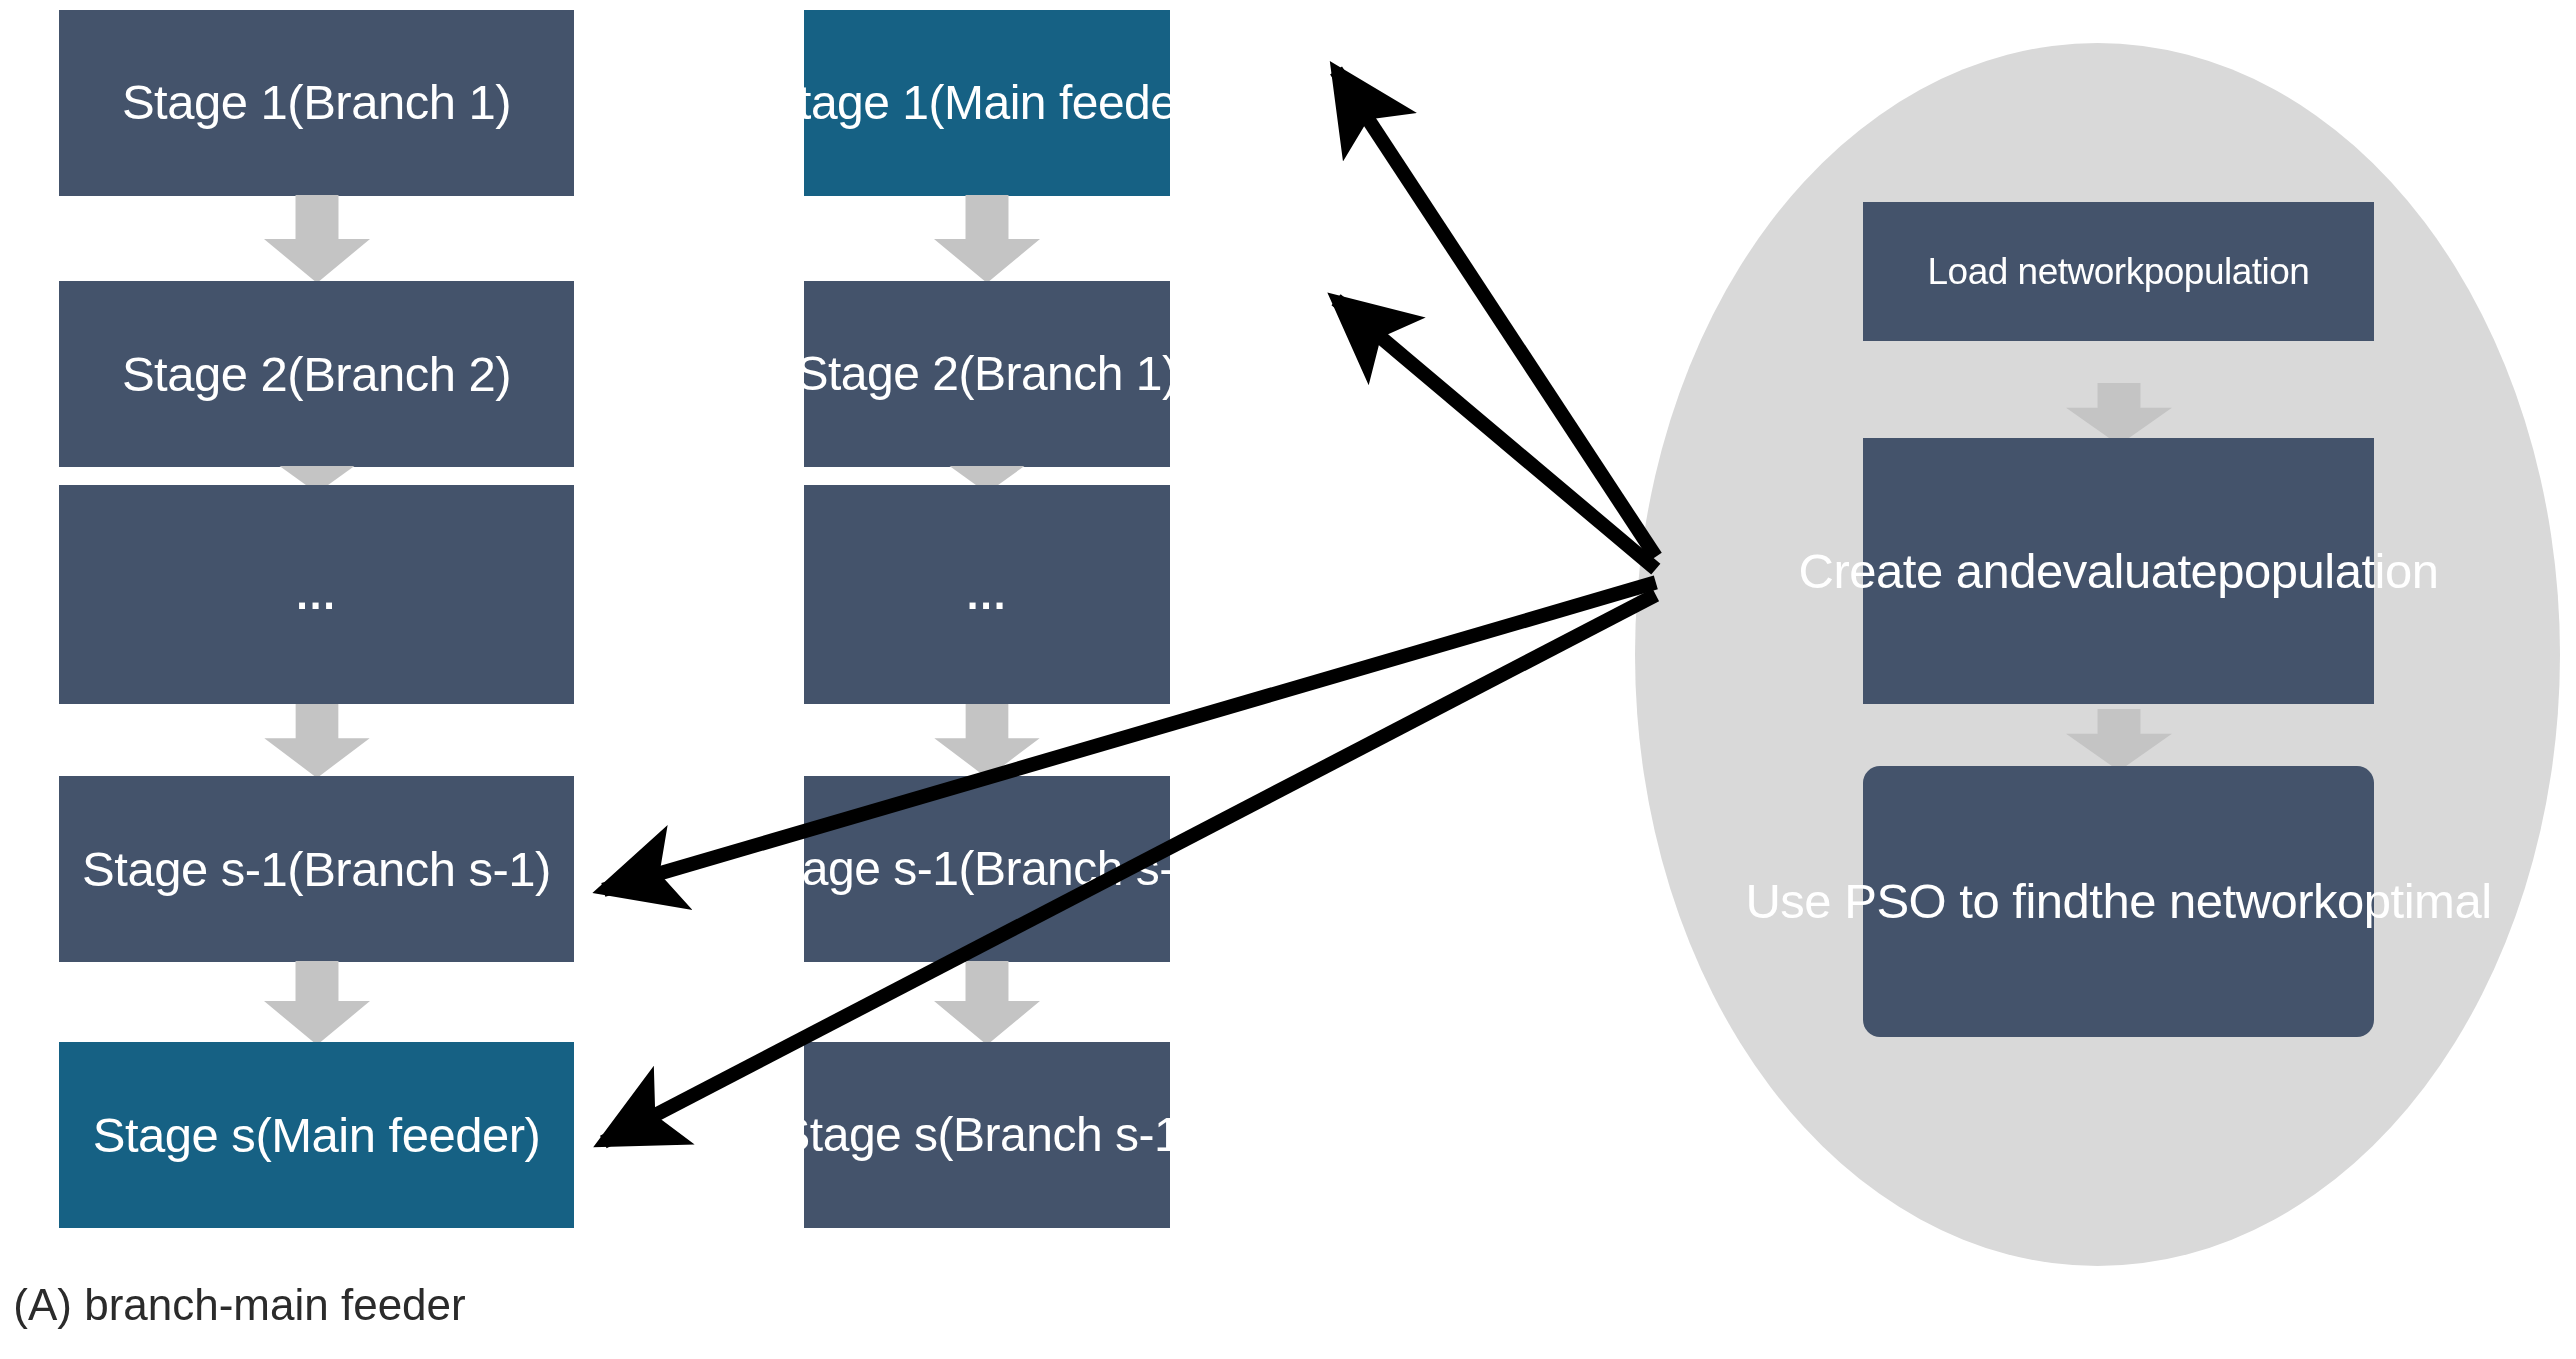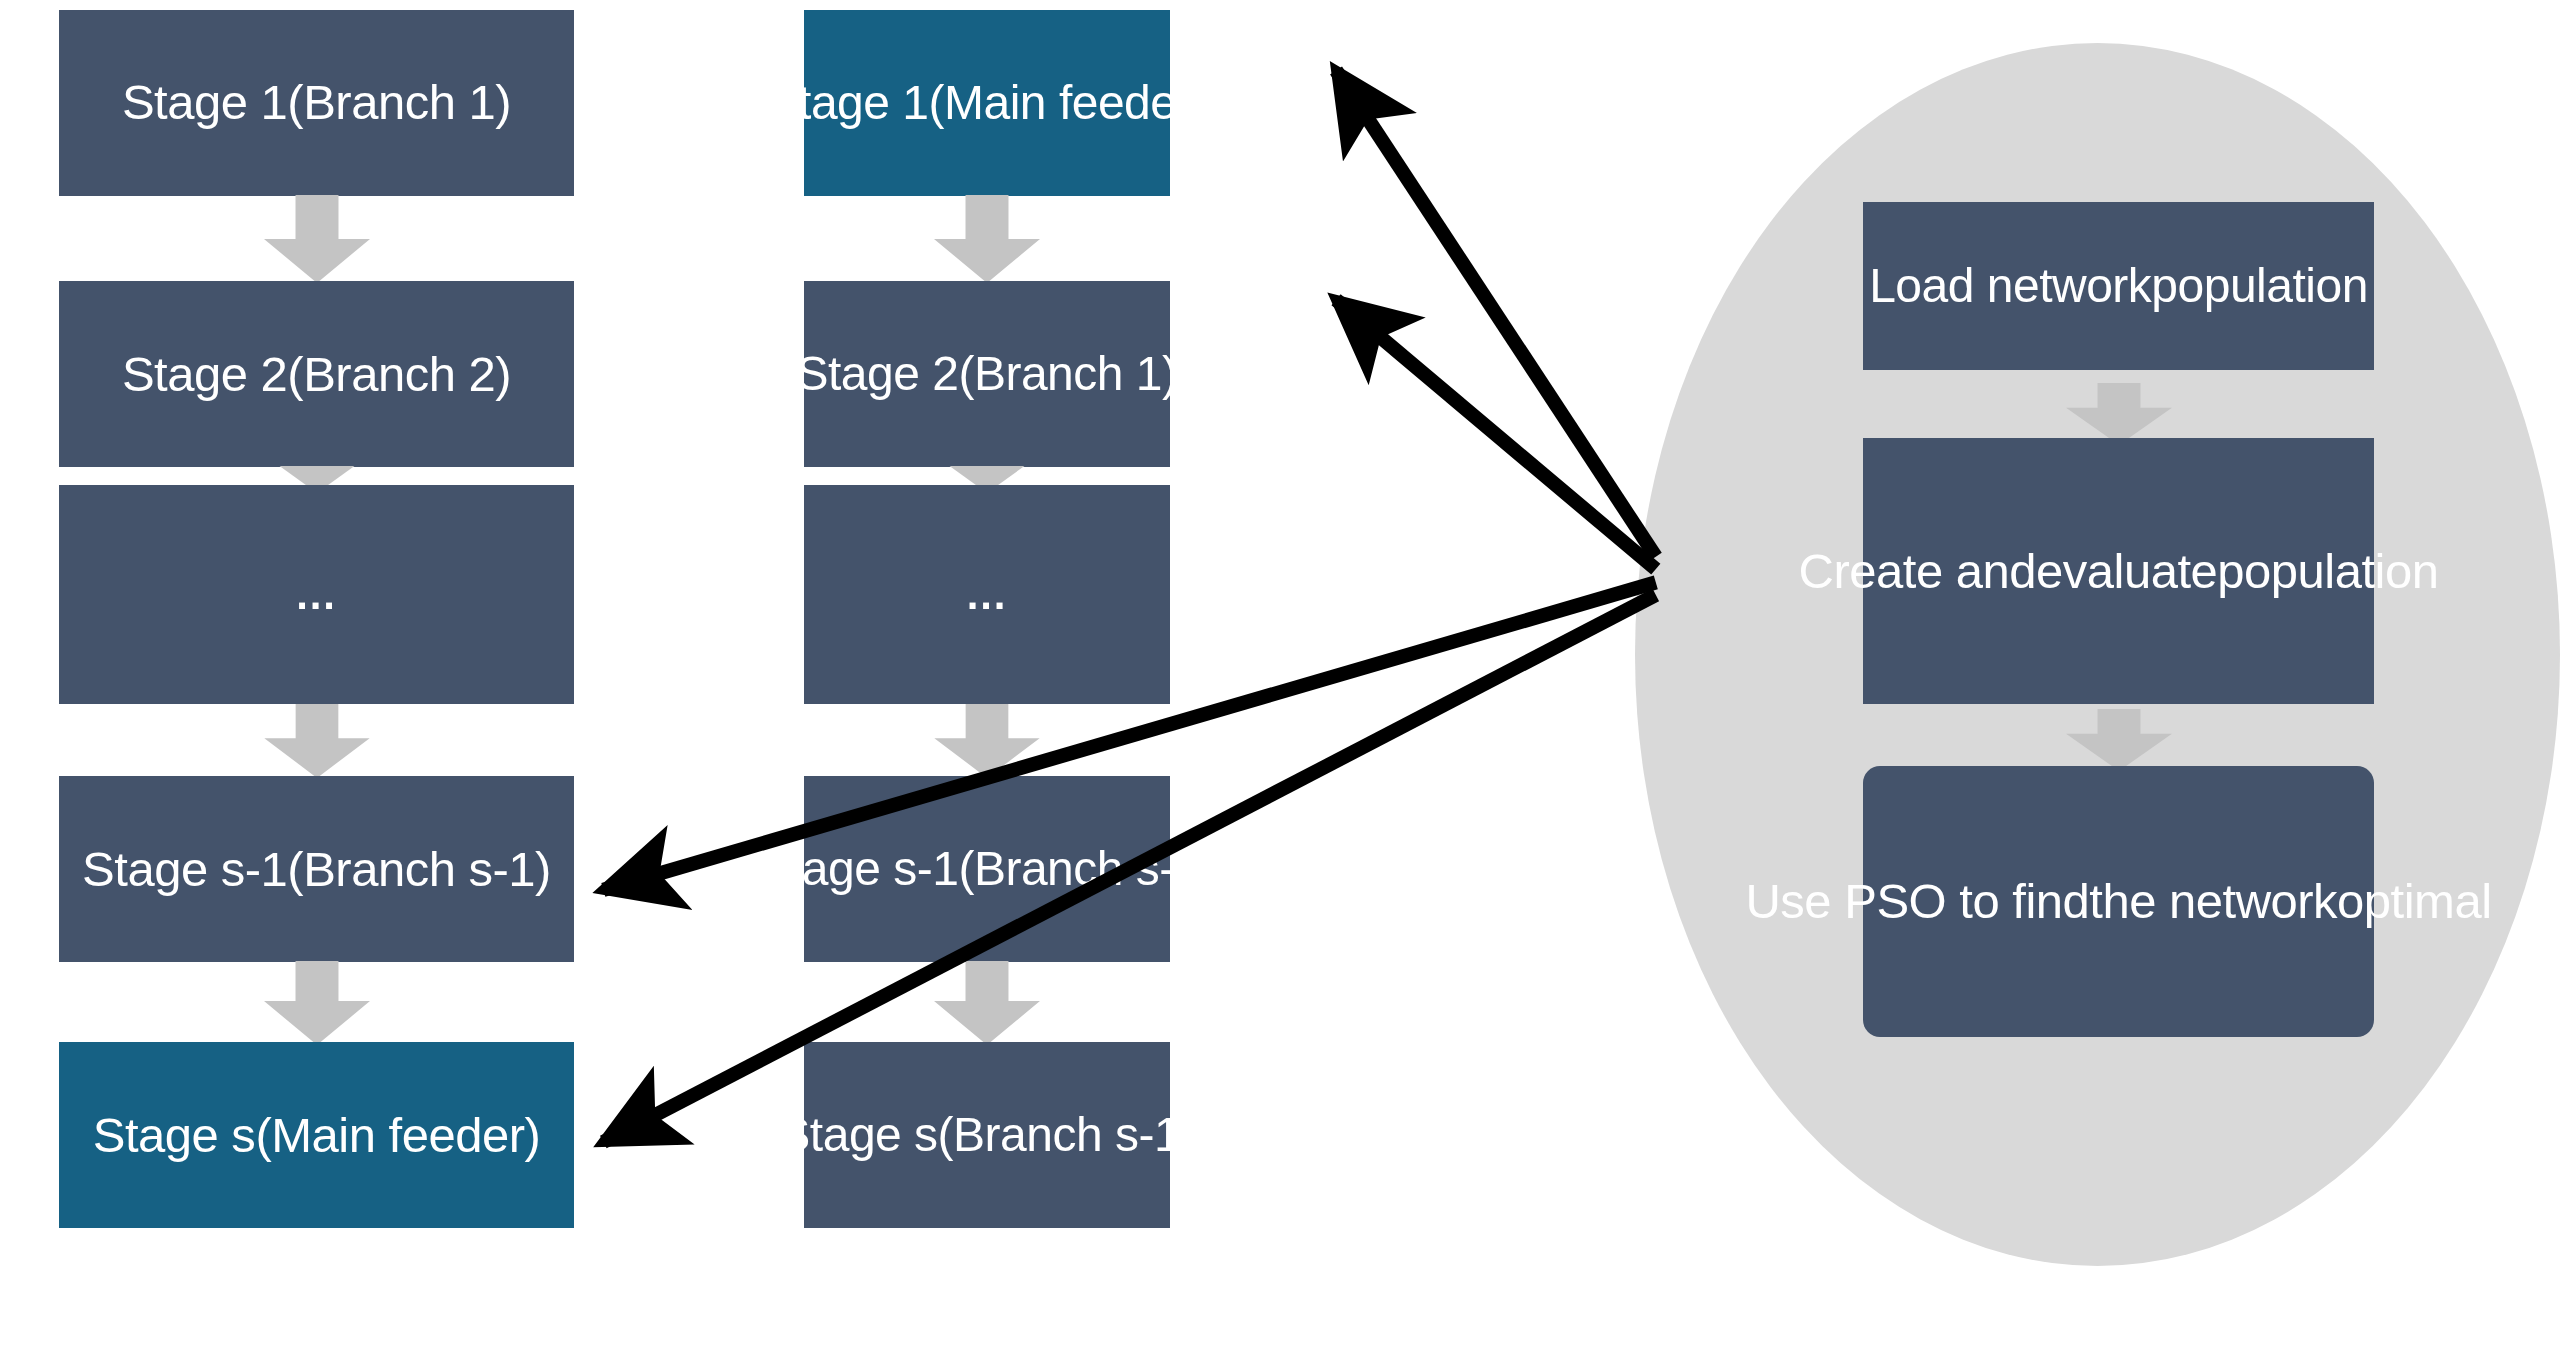--- a/index.html
+++ b/index.html
@@ -121,21 +121,21 @@
       </svg>
   </div>
 
   <div class="box navy" style="left:804px;top:1042px;width:366px;height:186px;font-size:48px;">
     <span class="ln">Stage s</span>
     <span class="ln">(Branch s-1)</span>
   </div>
 
   <div class="ellipse" style="left:1635px;top:43px;width:925px;height:1223px;"></div>
 
-  <div class="box navy" style="left:1863px;top:202px;width:511px;height:168px;font-size:48px;">
+  <div class="box navy" style="left:1863px;top:202px;width:511px;height:139px;font-size:37px;">
     <span class="ln">Load network</span>
     <span class="ln">population</span>
   </div>
 
   <div class="fatarrow" style="left:2066px;top:383px;width:106px;height:62px;">
     <svg width="106" height="62" viewBox="0 0 111 65">
         <polygon points="33,0 78,0 78,26 111,26 55.5,65 0,26 33,26" fill="#c4c4c4"></polygon>
       </svg>
   </div>
 
@@ -166,16 +166,17 @@
 
     <line x1="1740" y1="585" x2="1404" y2="74" stroke="#000000" stroke-width="15" marker-end="url(#ah)"></line>
 
     <line x1="1740" y1="598" x2="1404" y2="315" stroke="#000000" stroke-width="15" marker-end="url(#ah)"></line>
 
     <line x1="1740" y1="612" x2="634" y2="935" stroke="#000000" stroke-width="15" marker-end="url(#ah)"></line>
 
     <line x1="1740" y1="625" x2="634" y2="1200" stroke="#000000" stroke-width="15" marker-end="url(#ah)"></line>
   </svg>
 
+  <div class="caption" style="left:13.3px;top:1280px;font-size:44px;">(A) branch-main feeder</div>
 
 
 </div>
 
 
 </body></html>

